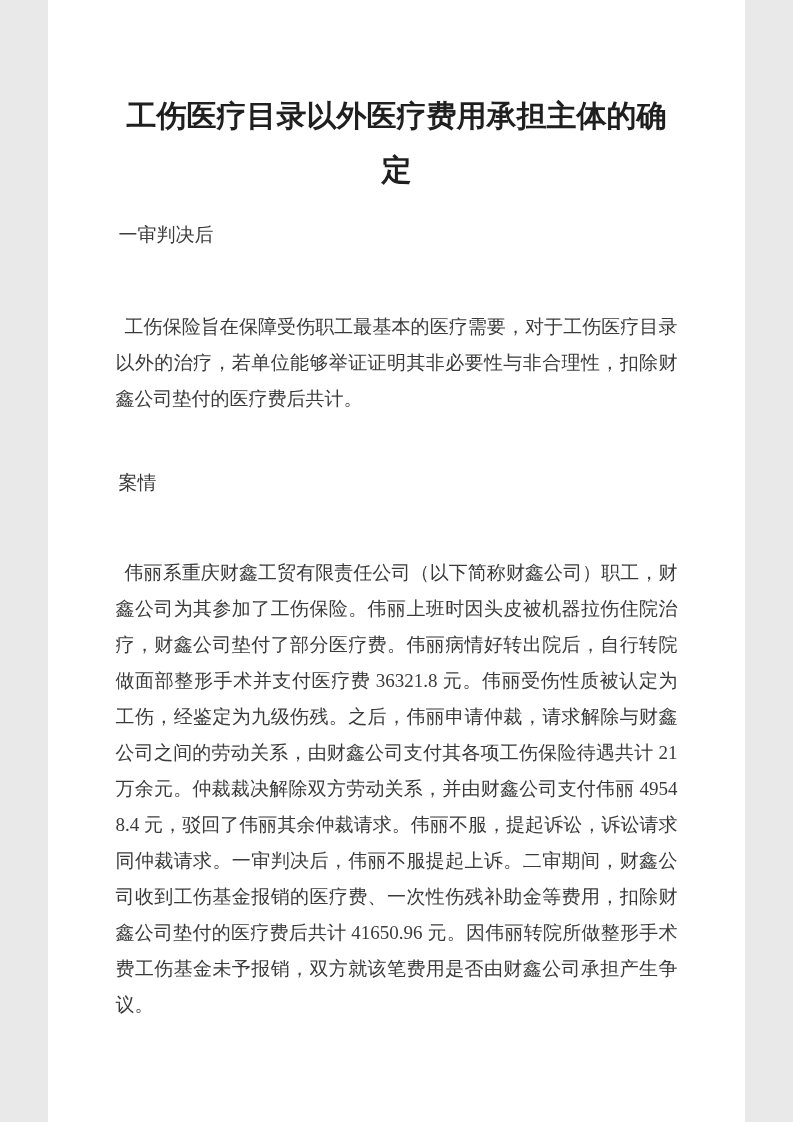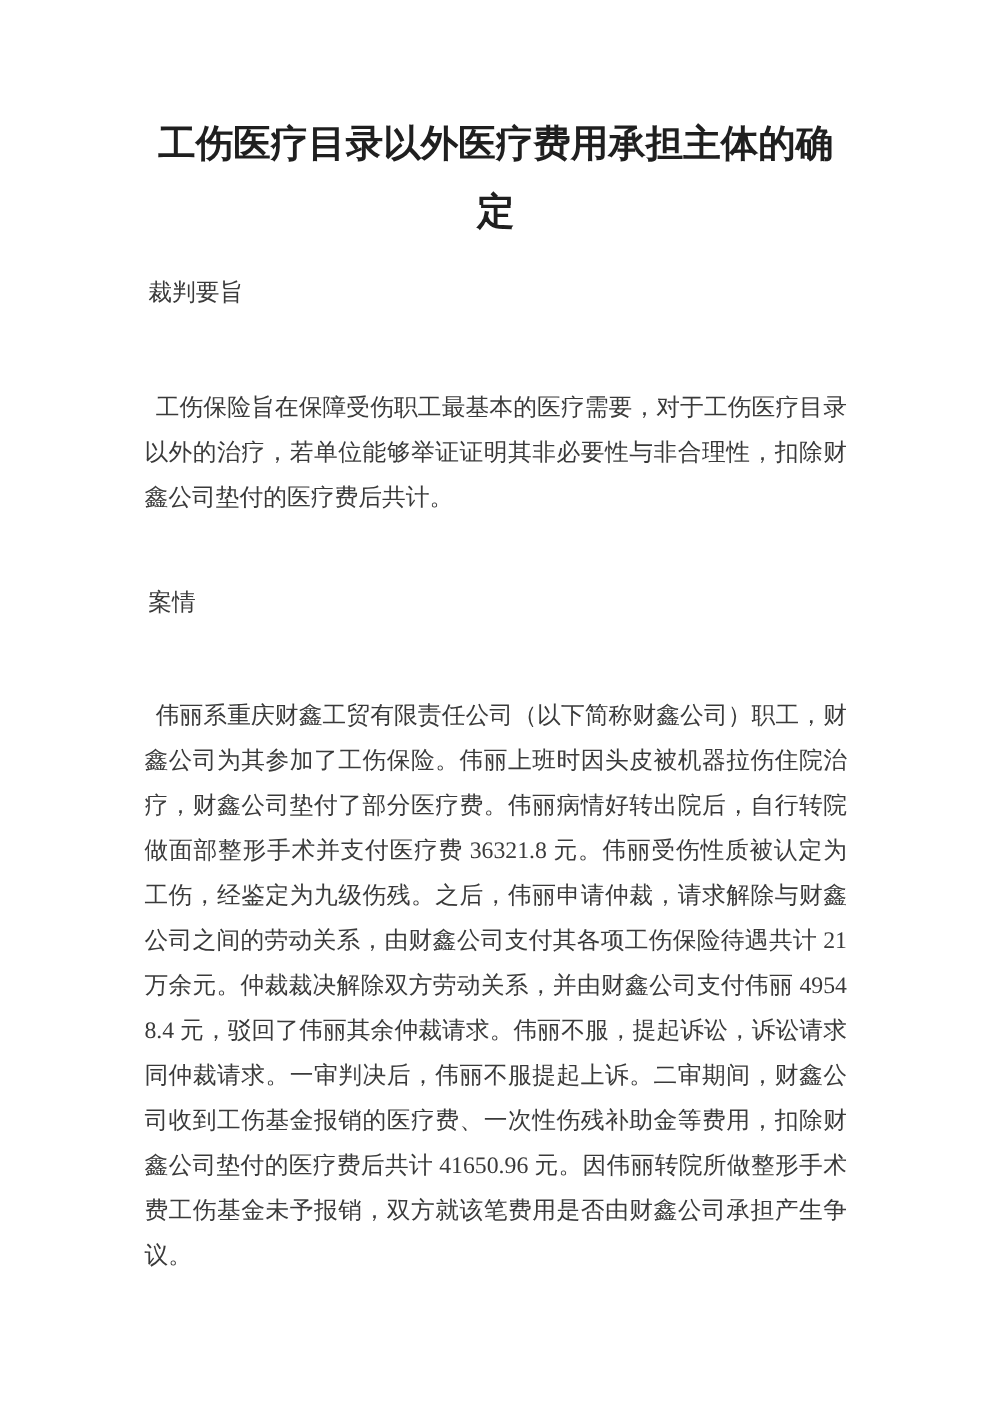--- a/index.html
+++ b/index.html
@@ -8,21 +8,21 @@
     --title-color: #1f1f1f;
     --text-color: #3a3a3a;
   }
   html, body {
     margin: 0;
     padding: 0;
     background: #e9e9e9;
   }
   .page {
     position: relative;
-    width: 793px;
+    width: 697px;
     height: 1122px;
     margin: 0 auto;
     background: var(--bg);
     overflow: hidden;
     font-family: "Liberation Serif", "DejaVu Serif", serif;
   }
   .content {
     width: 562px;
     margin: 0 auto;
     padding-top: 89px;
@@ -59,21 +59,21 @@
   .para-2 { margin-top: 54px; }
 </style>
 </head>
 <body>
 
 <div class="page">
   <div class="content">
 
     <h1 class="doc-title">工伤医疗目录以外医疗费用承担主体的确定</h1>
 
-    <h2 class="section-heading heading-1">裁判要旨</h2>
+    <h2 class="section-heading heading-1">一审判决后</h2>
 
     <p class="body-para para-1">工伤保险旨在保障受伤职工最基本的医疗需要，对于工伤医疗目录以外的治疗，若单位能够举证证明其非必要性与非合理性，扣除财鑫公司垫付的医疗费后共计。</p>
 
     <h2 class="section-heading heading-2">案情</h2>
 
     <p class="body-para para-2">伟丽系重庆财鑫工贸有限责任公司（以下简称财鑫公司）职工，财鑫公司为其参加了工伤保险。伟丽上班时因头皮被机器拉伤住院治疗，财鑫公司垫付了部分医疗费。伟丽病情好转出院后，自行转院做面部整形手术并支付医疗费 36321.8 元。伟丽受伤性质被认定为工伤，经鉴定为九级伤残。之后，伟丽申请仲裁，请求解除与财鑫公司之间的劳动关系，由财鑫公司支付其各项工伤保险待遇共计 21 万余元。仲裁裁决解除双方劳动关系，并由财鑫公司支付伟丽 49548.4 元，驳回了伟丽其余仲裁请求。伟丽不服，提起诉讼，诉讼请求同仲裁请求。一审判决后，伟丽不服提起上诉。二审期间，财鑫公司收到工伤基金报销的医疗费、一次性伤残补助金等费用，扣除财鑫公司垫付的医疗费后共计 41650.96 元。因伟丽转院所做整形手术费工伤基金未予报销，双方就该笔费用是否由财鑫公司承担产生争议。</p>
 
   </div>
 </div>
 

